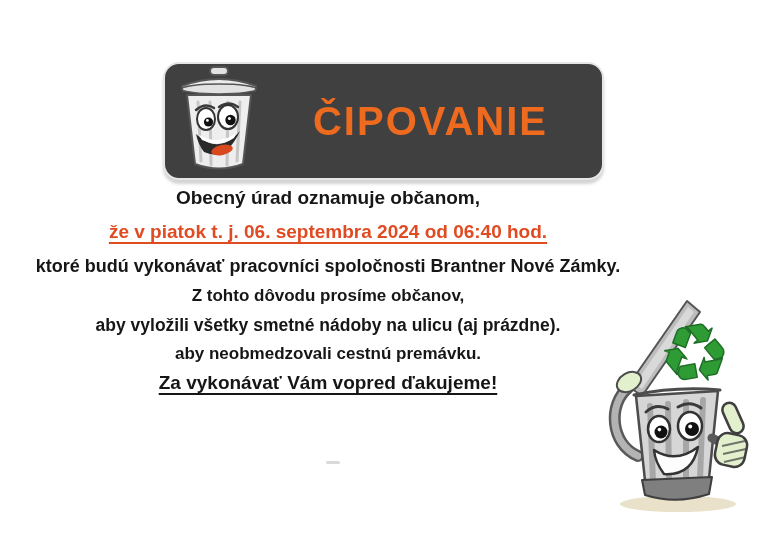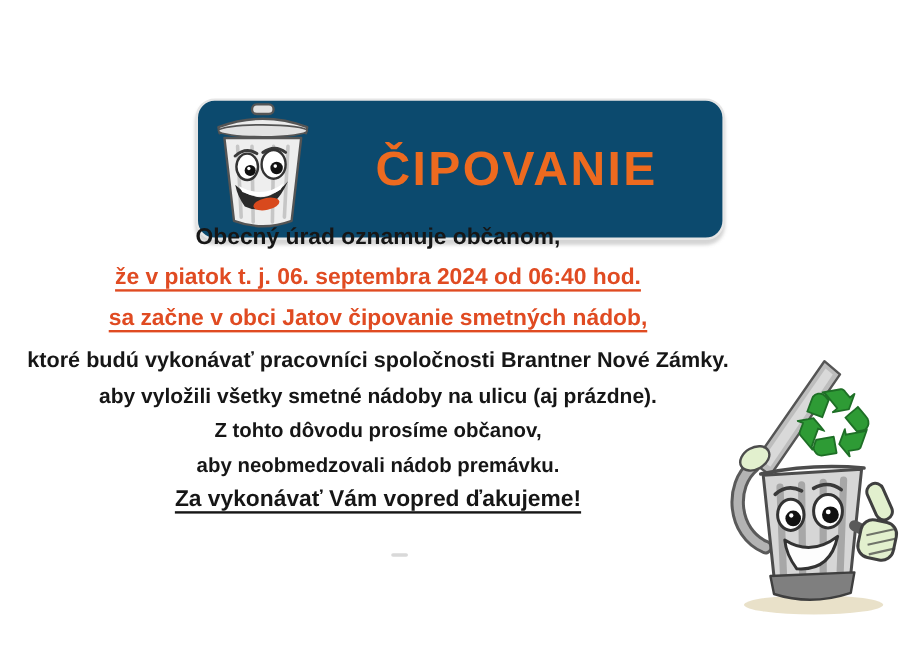--- a/index.html
+++ b/index.html
@@ -3,34 +3,34 @@
 <meta charset="utf-8">
 <style>
   html,body{margin:0;padding:0;}
   body{
     width:765px;height:541px;background:#ffffff;position:relative;overflow:hidden;
     font-family:"Liberation Sans", sans-serif;
   }
   
   .header-box{
     position:absolute;left:163px;top:62px;width:437px;height:114px;
-    background:#0c4a6e;border:2px solid #e6e6e6;border-radius:16px;
+    background:#404040;border:2px solid #e6e6e6;border-radius:16px;
     box-shadow:0 4px 3px rgba(160,160,160,.45);
-    display:flex;align-items:center;margin-top:20px;
+    display:flex;align-items:center;
   }
   .header-icon{flex:0 0 auto;margin-left:8px;}
   .header-titles{flex:1 1 auto;text-align:center;line-height:1.05;padding-right:6px;}
   .title-1{
     color:var(--accent-orange);font-weight:bold;font-size:40px;letter-spacing:2px;
   }
   .title-2{
     color:var(--accent-orange);font-weight:bold;font-size:29px;letter-spacing:1px;margin-top:3px;
   }
   
-  .text-col{position:absolute;left:0;top:186px;width:630px;text-align:center;}
+  .text-col{position:absolute;left:13px;top:186px;width:630px;text-align:center;}
   .line{
     font-weight:bold;color:var(--text-black);line-height:24px;font-size:18.5px;
   }
   .line.sz-lg{font-size:19px;}
   .line.sz-md{font-size:18px;}
   .line.sz-sm{font-size:17px;}
   .line.sz-sm2{font-size:17.5px;}
   .line.red{color:var(--accent-red);}
   .line.ul{text-decoration:underline;text-decoration-thickness:2px;text-underline-offset:4px;}
   .mb10{margin-bottom:10px;} .mb6{margin-bottom:6px;} .mb5{margin-bottom:5px;}
@@ -75,25 +75,24 @@
     </svg>
   </div>
   <div class="header-titles">
     <div class="title-1">ČIPOVANIE</div>
   </div>
 </div>
 
 <div class="text-col">
   <div class="line sz-lg mb10">Obecný úrad oznamuje občanom,</div>
   <div class="line sz-lg red ul mb10">že v piatok t. j. 06. septembra 2024 od 06:40 hod.</div>
-  <div class="line sz-lg red ul mb10">sa začne v obci Jatov čipovanie smetných nádob,</div>
   <div class="line sz-md mb6">ktoré budú vykonávať pracovníci spoločnosti Brantner Nové Zámky.</div>
+  <div class="line sz-sm mb5">Z tohto dôvodu prosíme občanov,</div>
   <div class="line sz-sm2 mb5">aby vyložili všetky smetné nádoby na ulicu (aj prázdne).</div>
-  <div class="line sz-sm mb5">Z tohto dôvodu prosíme občanov,</div>
-  <div class="line sz-sm mb5">aby neobmedzovali nádob premávku.</div>
+  <div class="line sz-sm mb5">aby neobmedzovali cestnú premávku.</div>
   <div class="line sz-lg ul">Za vykonávať Vám vopred ďakujeme!</div>
 </div>
 
 <div class="speck"></div>
 
 <div class="mascot">
   <svg width="162" height="224" viewBox="0 0 162 224" aria-hidden="true">
 
     <ellipse cx="80" cy="208" rx="58" ry="8" fill="var(--shadow-beige)" opacity="0.8"></ellipse>
 

